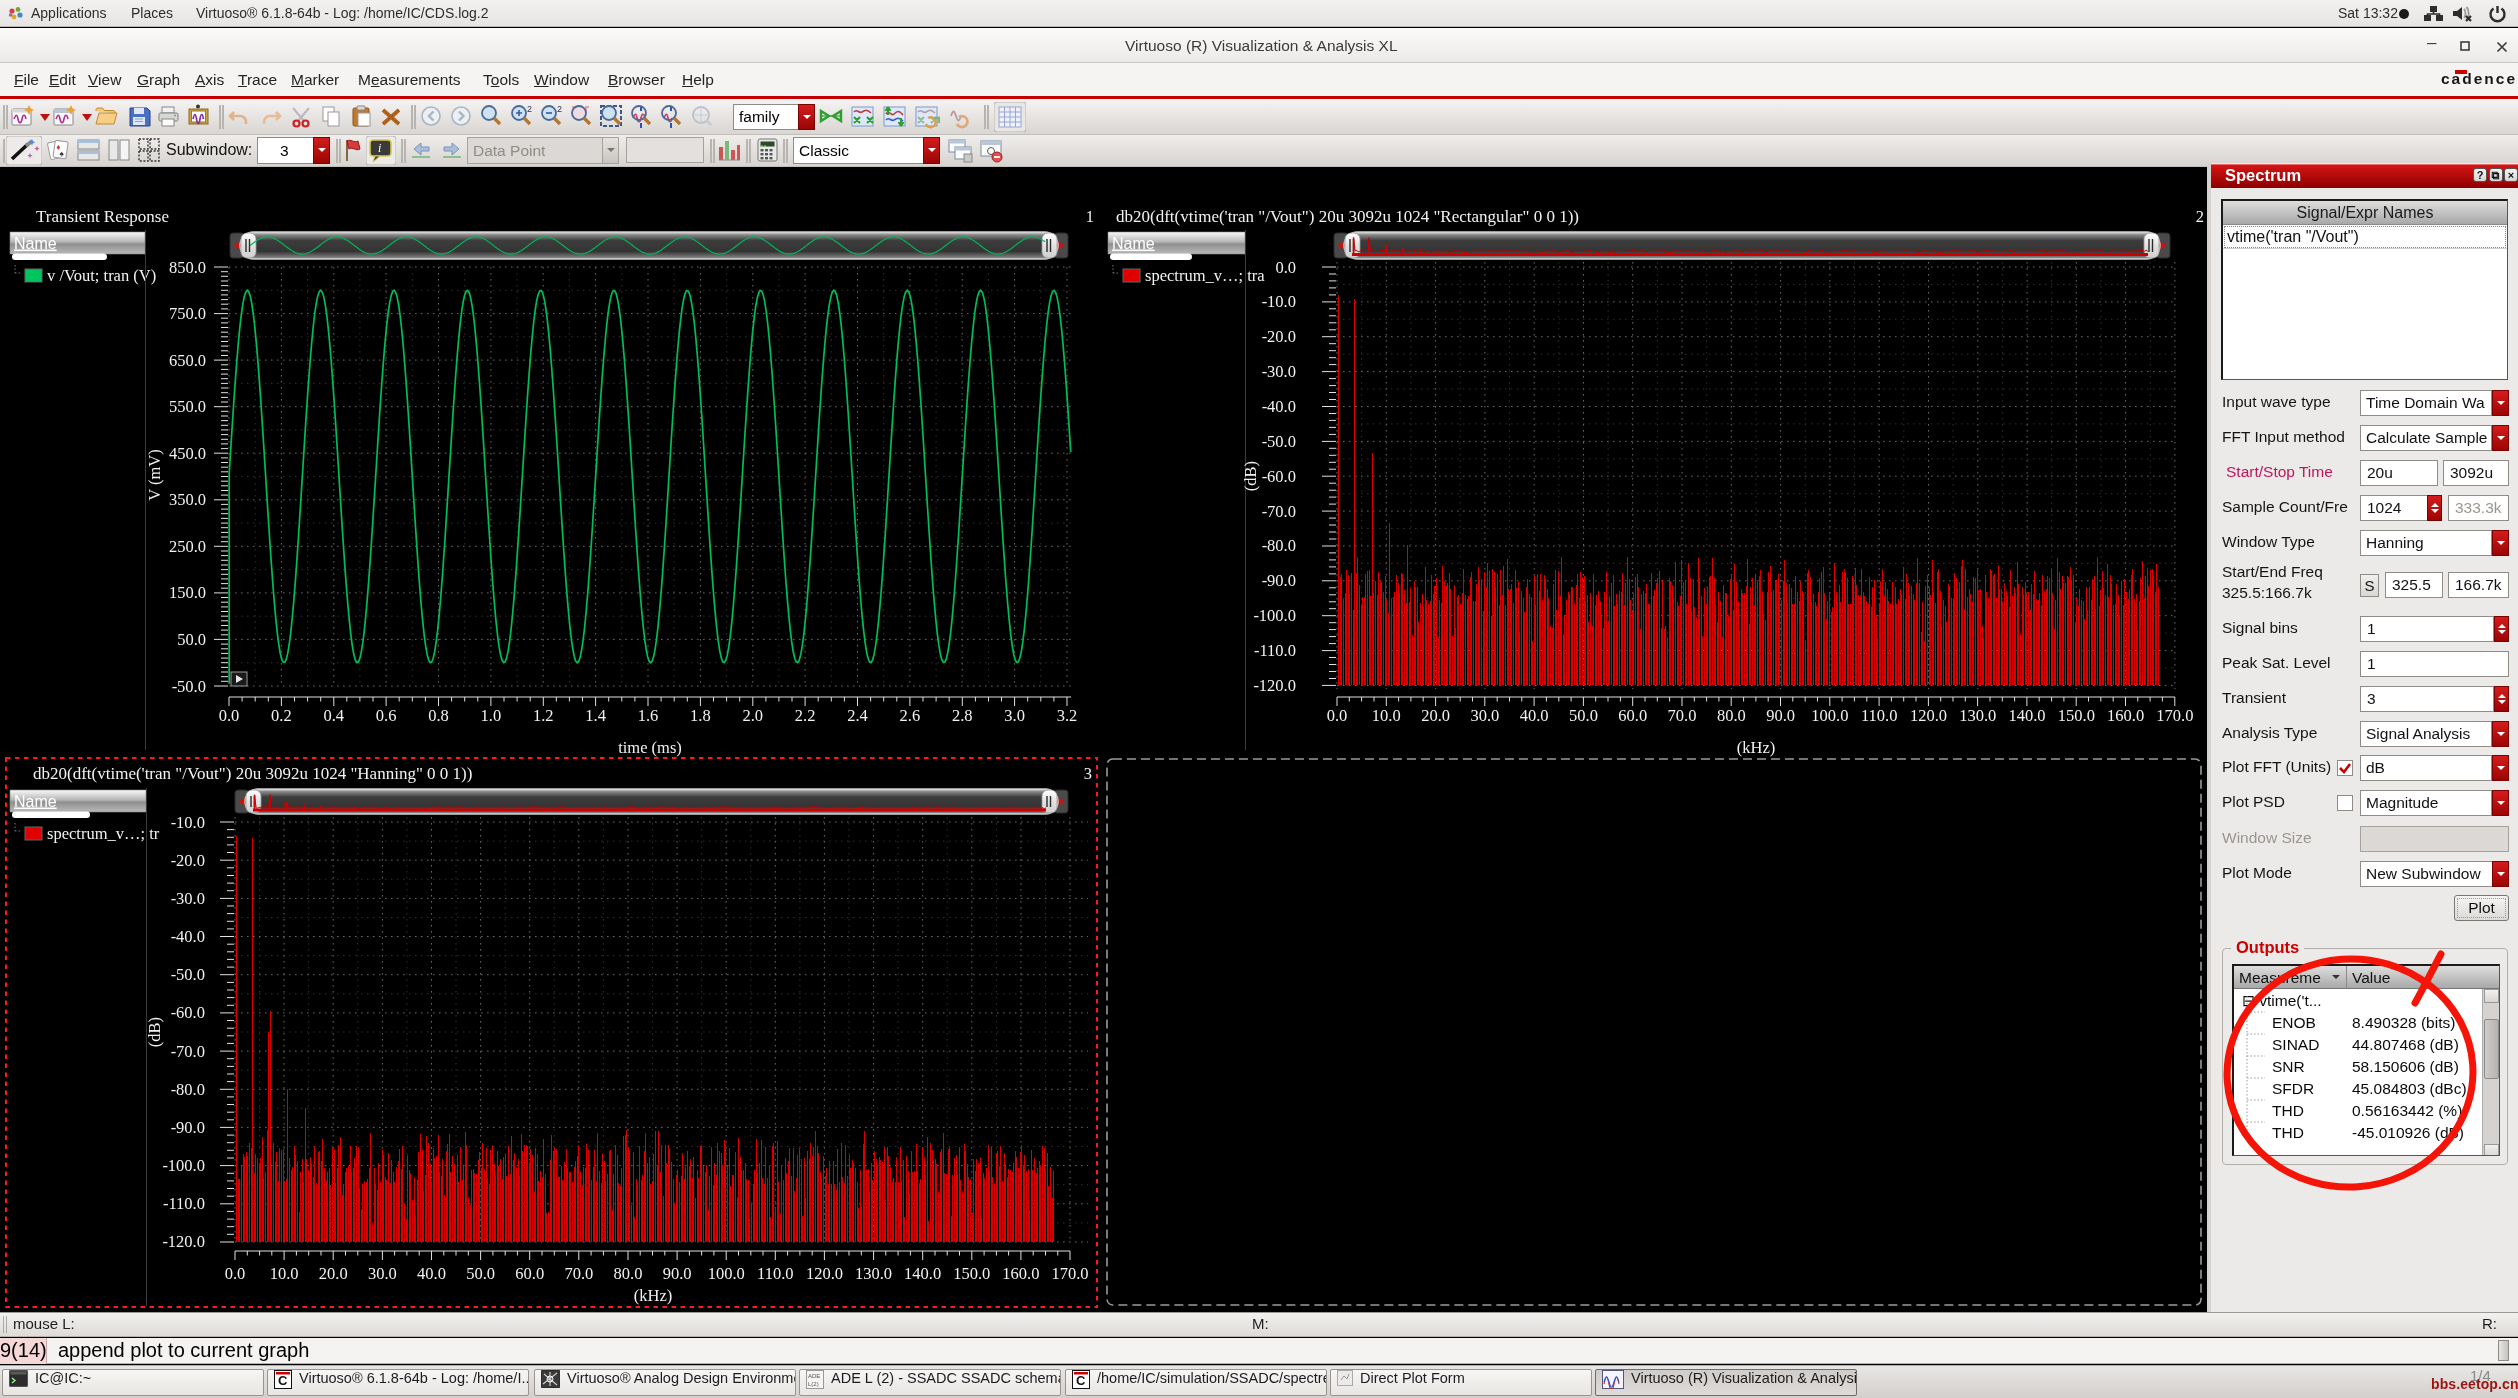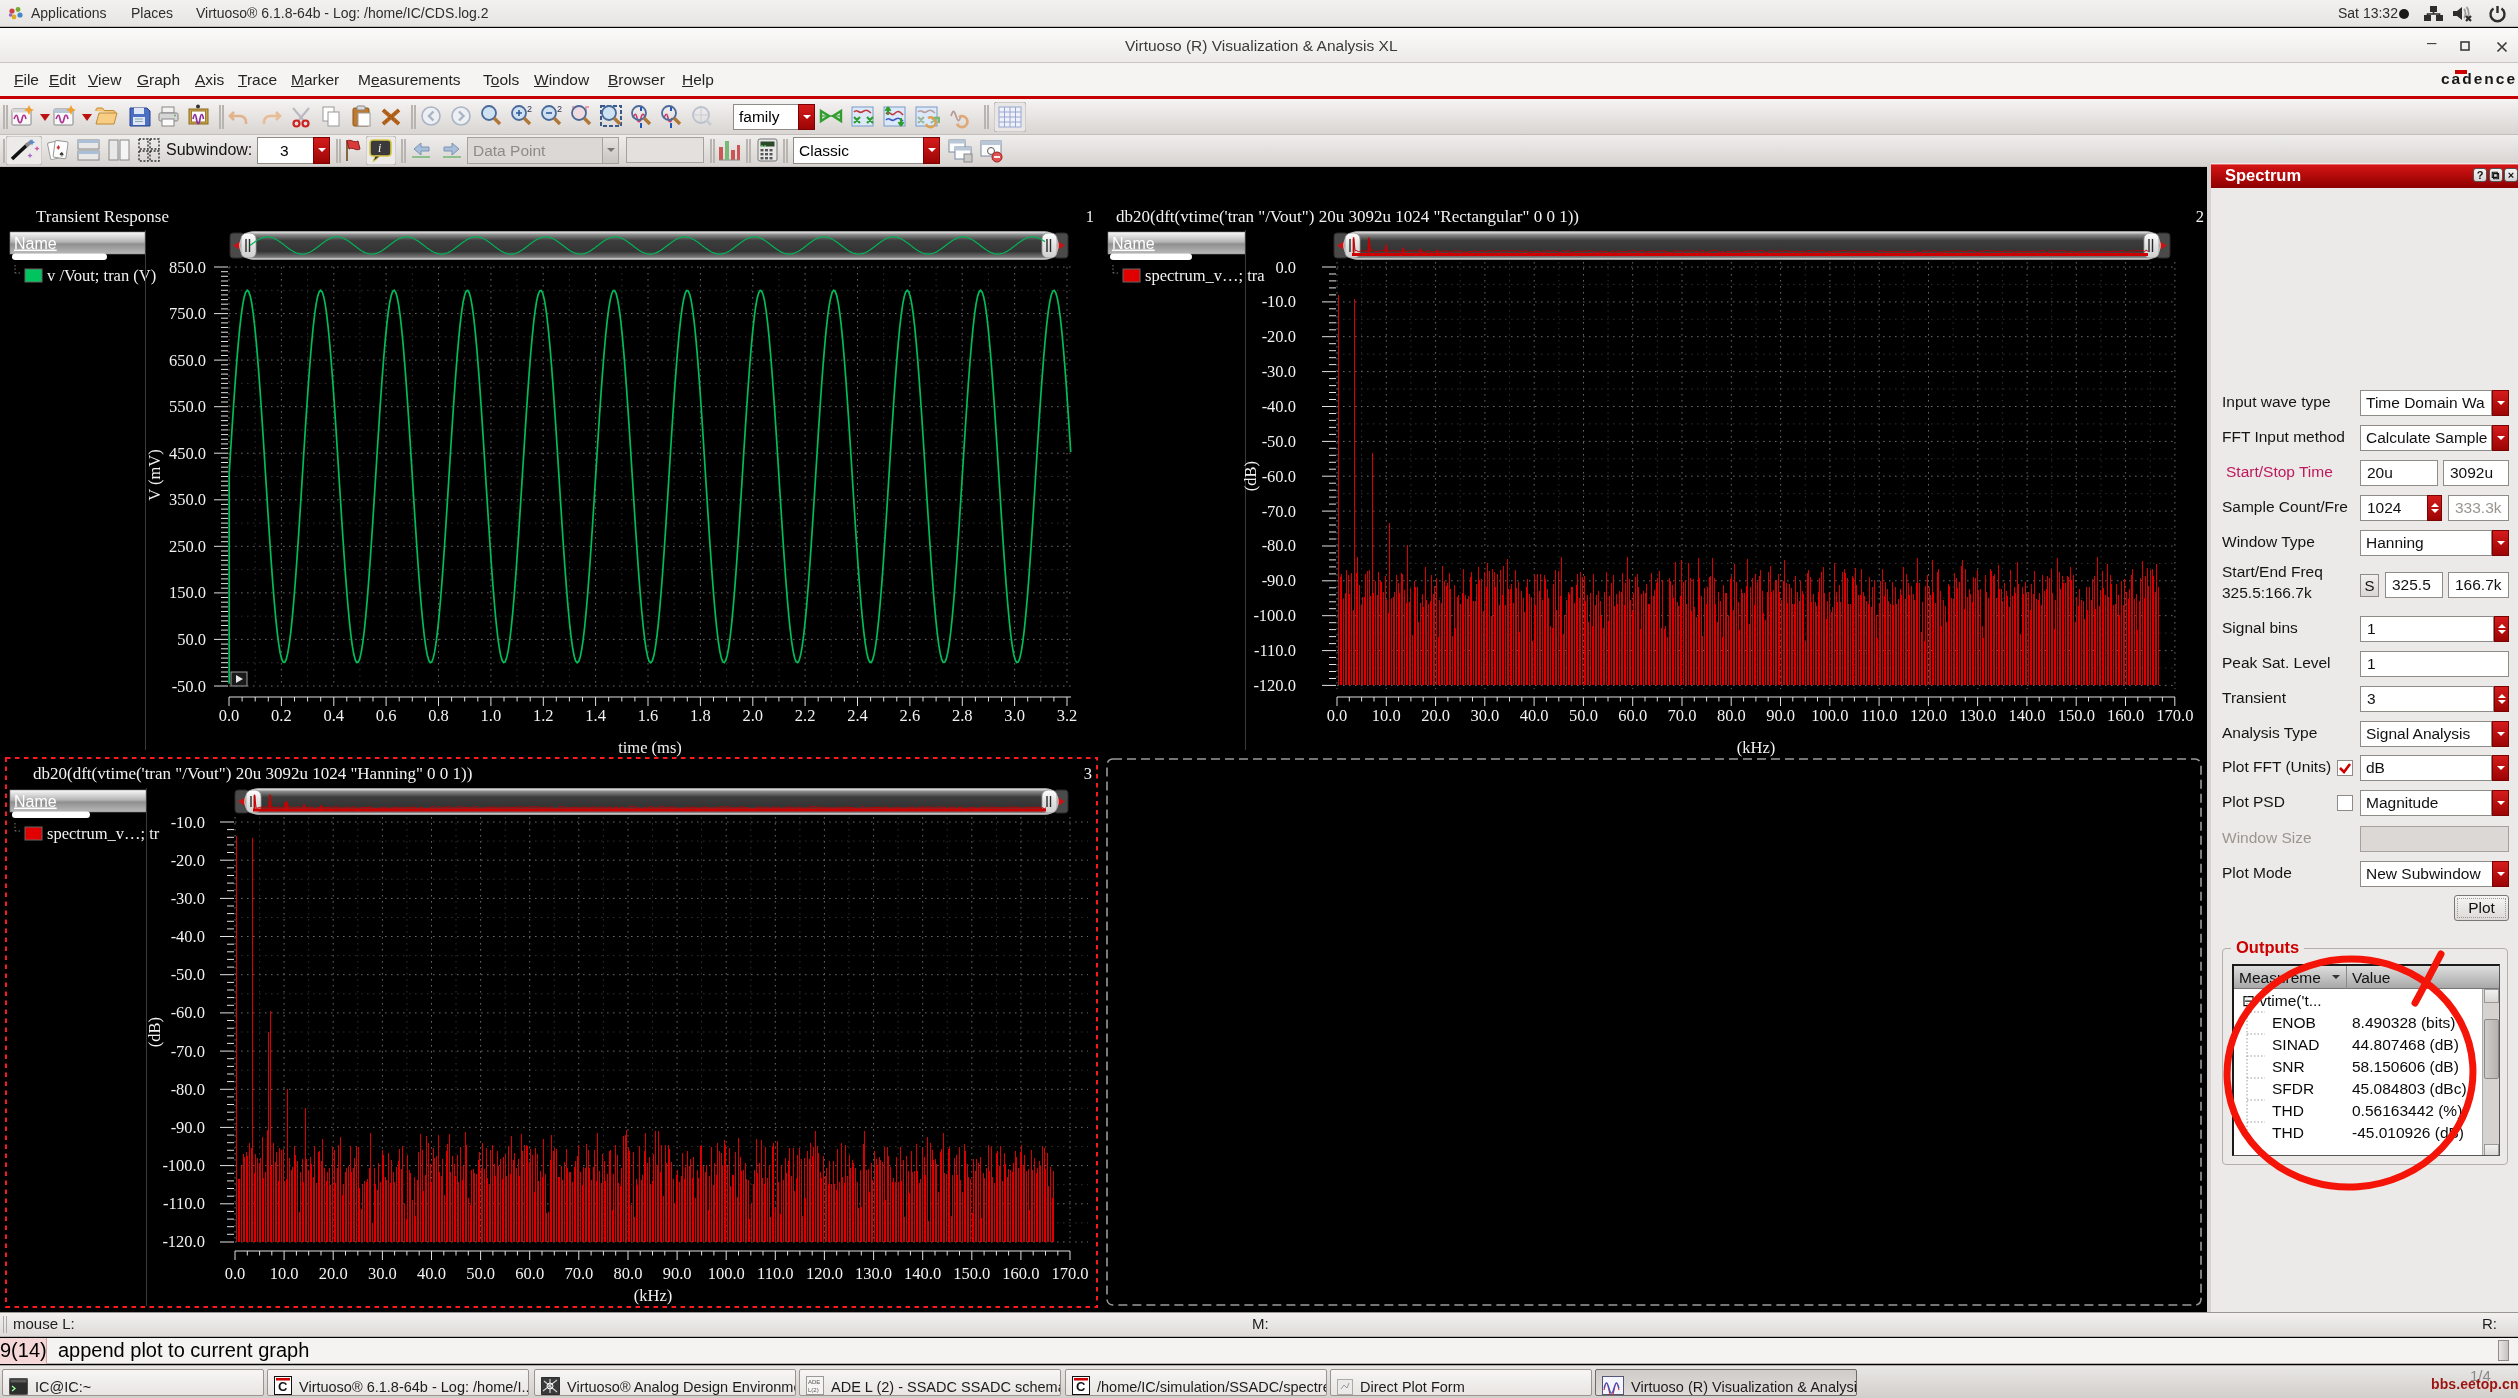--- a/index.html
+++ b/index.html
@@ -22,21 +22,21 @@
 .rbtn{position:absolute;width:17px;height:26px;background:linear-gradient(#d51c1c,#9c0404);border:1px solid #7a0202}
 .rbtn:after{content:"";position:absolute;left:4px;top:10px;border:4.5px solid transparent;border-top-color:#fff}
 .spin{position:absolute;width:15px;height:26px;background:linear-gradient(#d51c1c,#9c0404);border:1px solid #7a0202}
 .spin:before{content:"";position:absolute;left:3px;top:3px;border:4px solid transparent;border-bottom-color:#fff}
 .spin:after{content:"";position:absolute;left:3px;bottom:3px;border:4px solid transparent;border-top-color:#fff}
 .flabel{position:absolute;font-size:15.5px;color:#141414;white-space:nowrap}
 .field{position:absolute;height:26px;background:#fff;border:1px solid #8f8b87;font-size:15.5px;display:flex;align-items:center;padding-left:6px}
 #status1{left:0;top:1312px;width:2518px;height:25px;background:linear-gradient(#f2f1f0,#dedbd8);border-top:1px solid #9b9793;border-bottom:1px solid #b5b1ad;font-size:15px;color:#1d1d1d}
 #status2{left:0;top:1338px;width:2518px;height:26px;background:#f4f3f2;font-size:20px;color:#000000;border-bottom:1px solid #b5b1ad}
 #taskbar{left:0;top:1365px;width:2518px;height:33px;background:linear-gradient(#e9e7e5,#d2cfcc);border-top:1px solid #aeaaa6}
-.task{position:absolute;top:3px;height:27px;background:linear-gradient(#f7f6f5,#e8e5e2);border:1px solid #99948e;border-radius:2px;font-size:14.5px;color:#1c1c1c;display:flex;align-items:flex-end;padding-left:6px;white-space:nowrap;overflow:hidden}
+.task{position:absolute;top:3px;height:27px;background:linear-gradient(#f7f6f5,#e8e5e2);border:1px solid #99948e;border-radius:2px;font-size:14.5px;color:#1c1c1c;display:flex;align-items:flex-start;padding-left:6px;white-space:nowrap;overflow:hidden}
 .wbtn{position:absolute;top:6px;font-size:17px;color:#3c3c3c}
 
 </style></head><body>
 <div id="screen">
 <div id="topbar" class="abs">
 <svg class="abs" style="left:7px;top:5px" width="17" height="17">
         <circle cx="5" cy="6" r="2.6" fill="#cc4444"></circle>
         <circle cx="11" cy="4.5" r="2.4" fill="#77aa33"></circle>
         <circle cx="13" cy="10" r="2.6" fill="#4488cc"></circle>
         <circle cx="7" cy="12" r="2.4" fill="#ddaa22"></circle>
@@ -570,20 +570,24 @@
       <text x="653" y="1301" font-family="Liberation Serif" font-size="16.5" fill="#f2f2f2" text-anchor="middle" font-weight="normal">(kHz)</text>
       <rect x="1107" y="759" width="1094" height="546" rx="6" fill="#000" stroke="#9a9a9a" stroke-width="1.6" stroke-dasharray="9 5"></rect>
     </svg>
 <div class="abs" style="left:2207px;top:163px;width:4px;height:1149px;background:#d5d2cf"></div>
 <div id="sidebar" class="abs">
 <div class="abs" style="left:0;top:1px;width:307px;height:24px;background:linear-gradient(#d41414,#8e0000);border-top:1px solid #e86a6a"></div>
 <span class="abs" style="left:14px;top:3px;font-size:16.5px;font-weight:bold;color:#fff">Spectrum</span>
 <div class="abs" style="left:262.0px;top:5px;width:14px;height:14px;background:linear-gradient(#f5f5f5,#d5d5d5);border:1px solid #555;border-radius:3px;font-size:11px;font-weight:bold;text-align:center;line-height:12px;color:#111">?</div>
 <div class="abs" style="left:277.5px;top:5px;width:14px;height:14px;background:linear-gradient(#f5f5f5,#d5d5d5);border:1px solid #555;border-radius:3px;font-size:11px;font-weight:bold;text-align:center;line-height:12px;color:#111">⧉</div>
 <div class="abs" style="left:293.0px;top:5px;width:14px;height:14px;background:linear-gradient(#f5f5f5,#d5d5d5);border:1px solid #555;border-radius:3px;font-size:11px;font-weight:bold;text-align:center;line-height:12px;color:#111">×</div>
+<div class="abs" style="left:10px;top:36px;width:287px;height:181px;background:#fff;border:2px solid #1a1a1a;border-right:1px solid #555;border-bottom:1px solid #555">
+        <div style="height:24px;background:linear-gradient(#dedede,#a8a8a8);border-bottom:1px solid #8a8a8a;text-align:center;font-size:16px;line-height:23px;color:#1a1a1a">Signal/Expr Names</div>
+        <div style="height:24px;border-bottom:1px solid #d0d0d0;font-size:16px;line-height:23px;padding-left:4px;outline:1px dotted #888;outline-offset:-2px">vtime('tran "/Vout")</div>
+      </div>
 <div class="flabel" style="left:11px;top:230px;color:#141414">Input wave type</div>
 <div class="combo" style="left:149px;top:227px;width:132px">Time Domain Wa</div>
 <div class="rbtn" style="left:281px;top:227px"></div>
 <div class="flabel" style="left:11px;top:265px;color:#141414">FFT Input method</div>
 <div class="combo" style="left:149px;top:262px;width:132px">Calculate Sample</div>
 <div class="rbtn" style="left:281px;top:262px"></div>
 <div class="flabel" style="left:15px;top:300px;color:#be185d">Start/Stop Time</div>
 <div class="field" style="left:149px;top:297px;width:78px">20u</div>
 <div class="field" style="left:232px;top:297px;width:66px">3092u</div>
 <div class="flabel" style="left:11px;top:335px;color:#141414">Sample Count/Fre</div>

